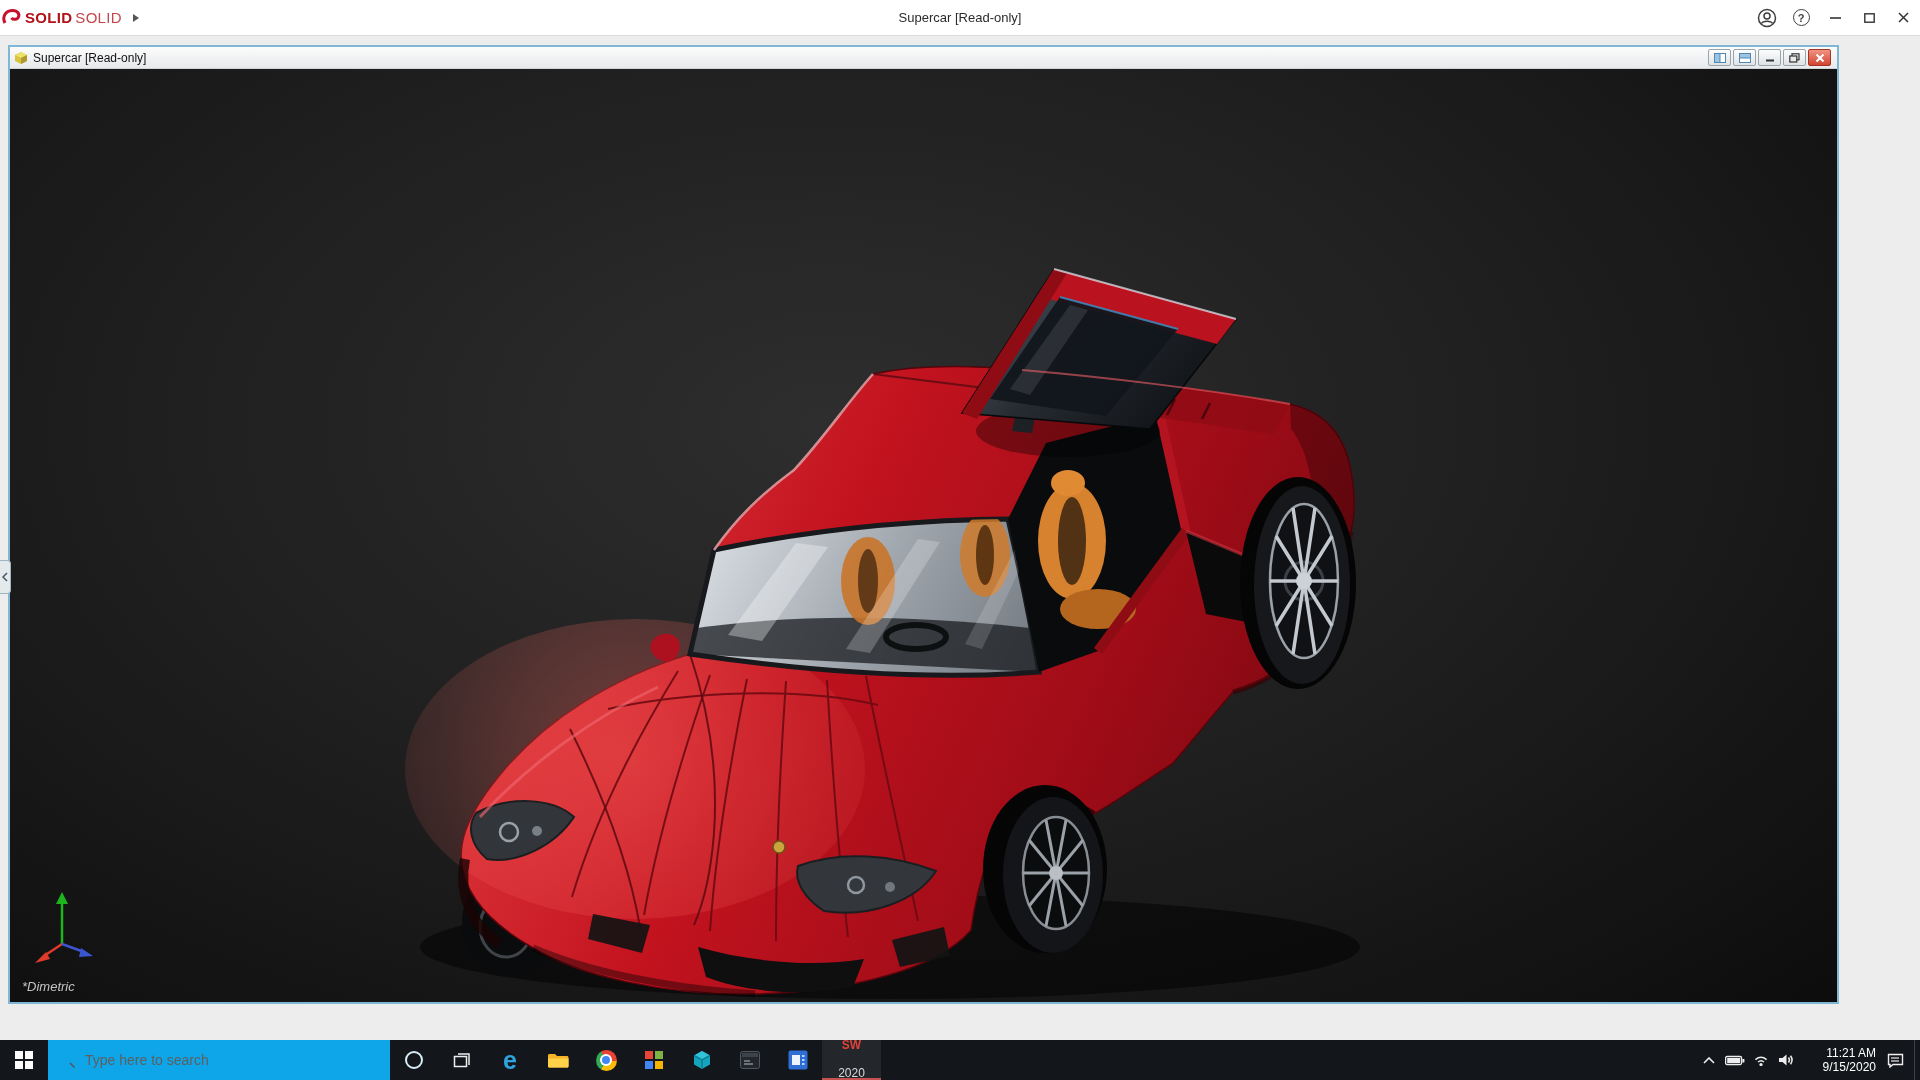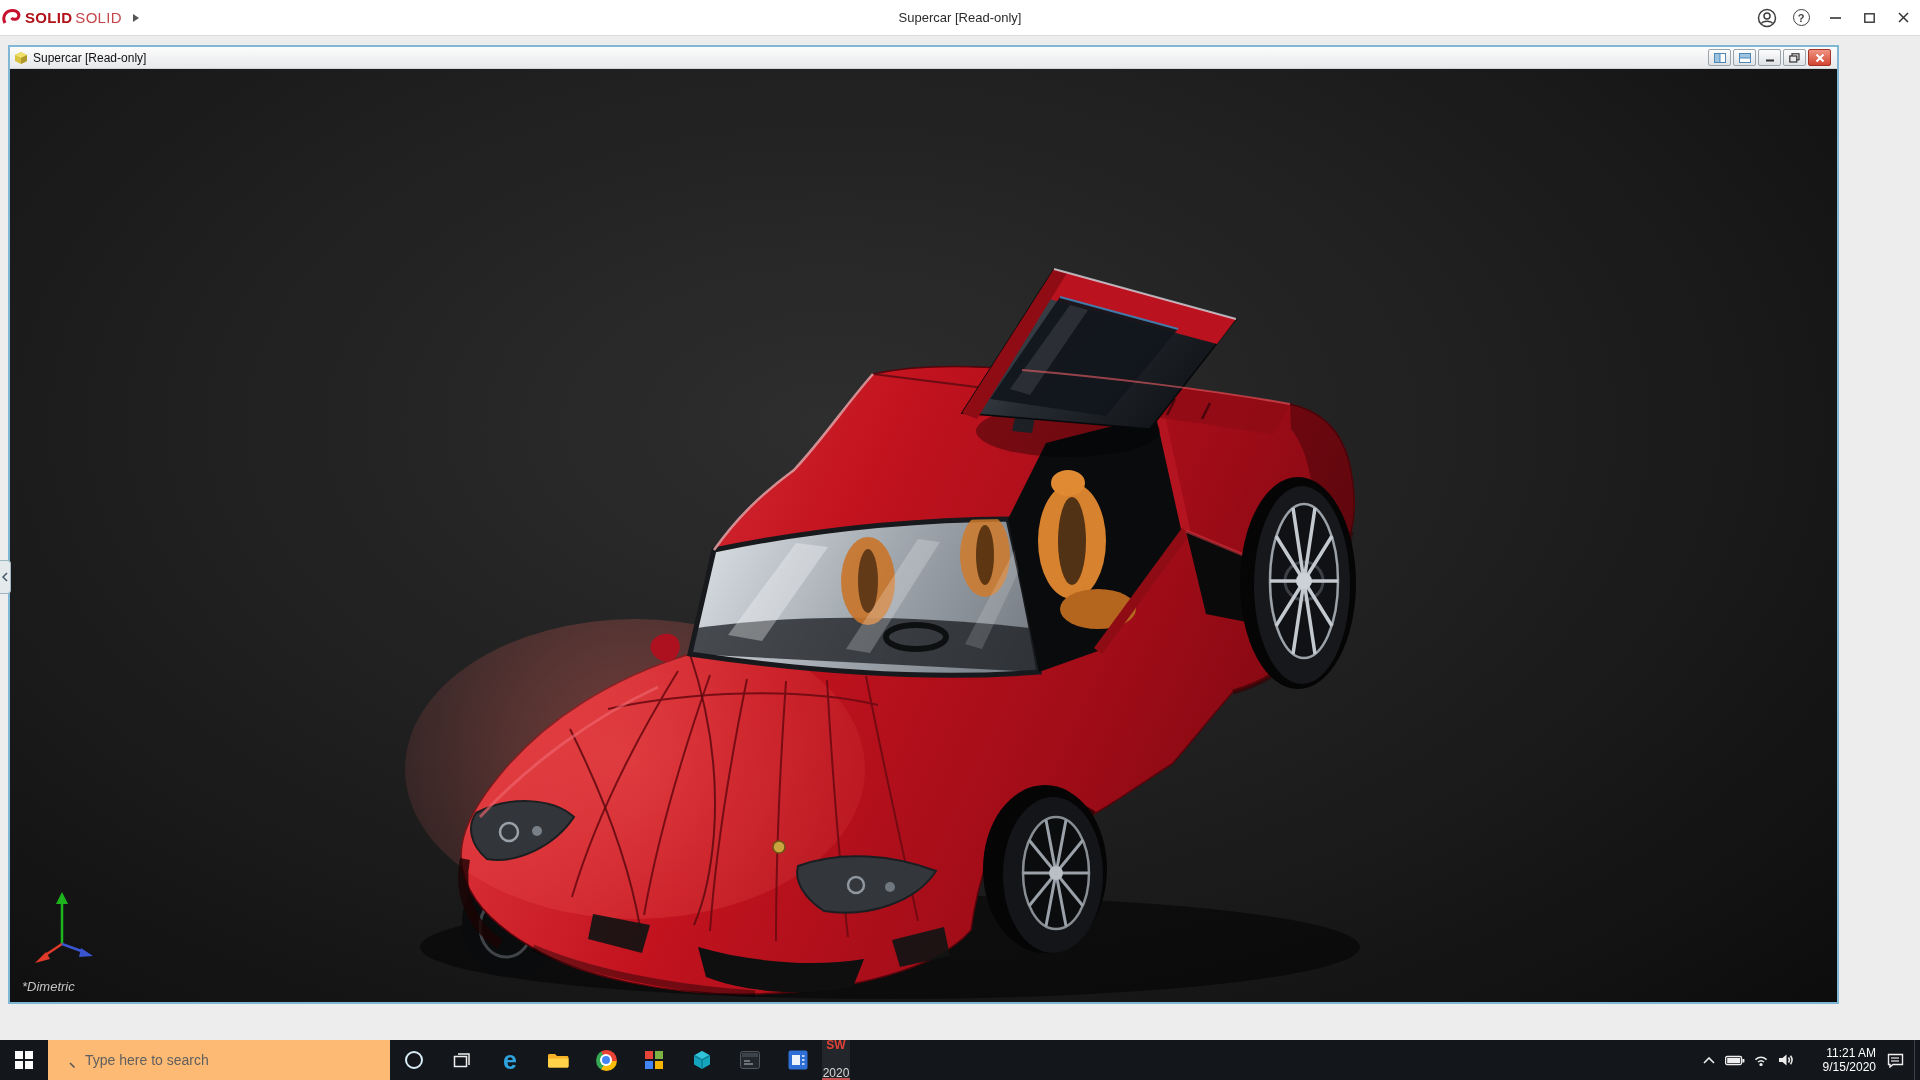--- a/index.html
+++ b/index.html
@@ -46,32 +46,32 @@
 
   .collapsed-tab { position:absolute; left:0; top:524px; width:11px; height:34px;
     background:#e4e9ec; border:1px solid #9fb6c2; border-left:none; border-radius:0 4px 4px 0;
     display:flex; align-items:center; justify-content:center; cursor:pointer; z-index:6; }
 
   
   .taskbar { position:absolute; left:0; bottom:0; width:1920px; height:40px;
     background:#13161a; display:flex; align-items:stretch; color:#fff; z-index:30; }
   .tb-icon-btn { width:48px; display:flex; align-items:center; justify-content:center;
     background:none; border:none; cursor:pointer; }
-  .search { width:342px; background:#fdba74; display:flex; align-items:center; gap:9px;
+  .search { width:342px; background:#0ea5e9; display:flex; align-items:center; gap:9px;
     padding:0 11px; cursor:text; }
   .search input { flex:1; border:none; outline:none; background:transparent; font-size:14px; color:#333; }
   .search input::placeholder { color:#5f5f5f; }
 
   .chrome-icon { position:relative; width:21px; height:21px; border-radius:50%;
     background:conic-gradient(from -30deg,#ea4335 0 120deg,#fbbc05 0 240deg,#34a853 0 360deg); }
   .chrome-icon::before { content:""; position:absolute; inset:4.5px; background:#fff; border-radius:50%; }
   .chrome-icon::after { content:""; position:absolute; inset:6.5px; background:#4285f4; border-radius:50%; }
   .edge-e { font-size:25px; font-weight:700; color:#2ea3dd; line-height:1; }
 
-  .sw-btn { width:28px; display:flex; flex-direction:column; align-items:center; justify-content:center;
+  .sw-btn { width:59px; display:flex; flex-direction:column; align-items:center; justify-content:center;
     background:rgba(255,255,255,.07); border:none; border-bottom:2px solid #c75050; cursor:pointer;text-align:center; }
   .sw-top { color:#e04238; font-weight:800; font-size:12px; line-height:1; }
   .sw-bottom { color:#d8d8d8; font-size:12px; line-height:1; margin-top:16px; }
 
   .tray { margin-left:auto; display:flex; align-items:center; }
   .tray-btn { width:26px; height:40px; display:flex; align-items:center; justify-content:center;
     background:none; border:none; cursor:pointer; }
   .clock { width:76px; margin:0 0; text-align:right; color:#fff; font-size:12px; line-height:14px; cursor:default; }
   .action-btn { width:38px; }
   .show-desktop { width:6px; height:100%; border-left:1px solid #3c4147; cursor:pointer; }

